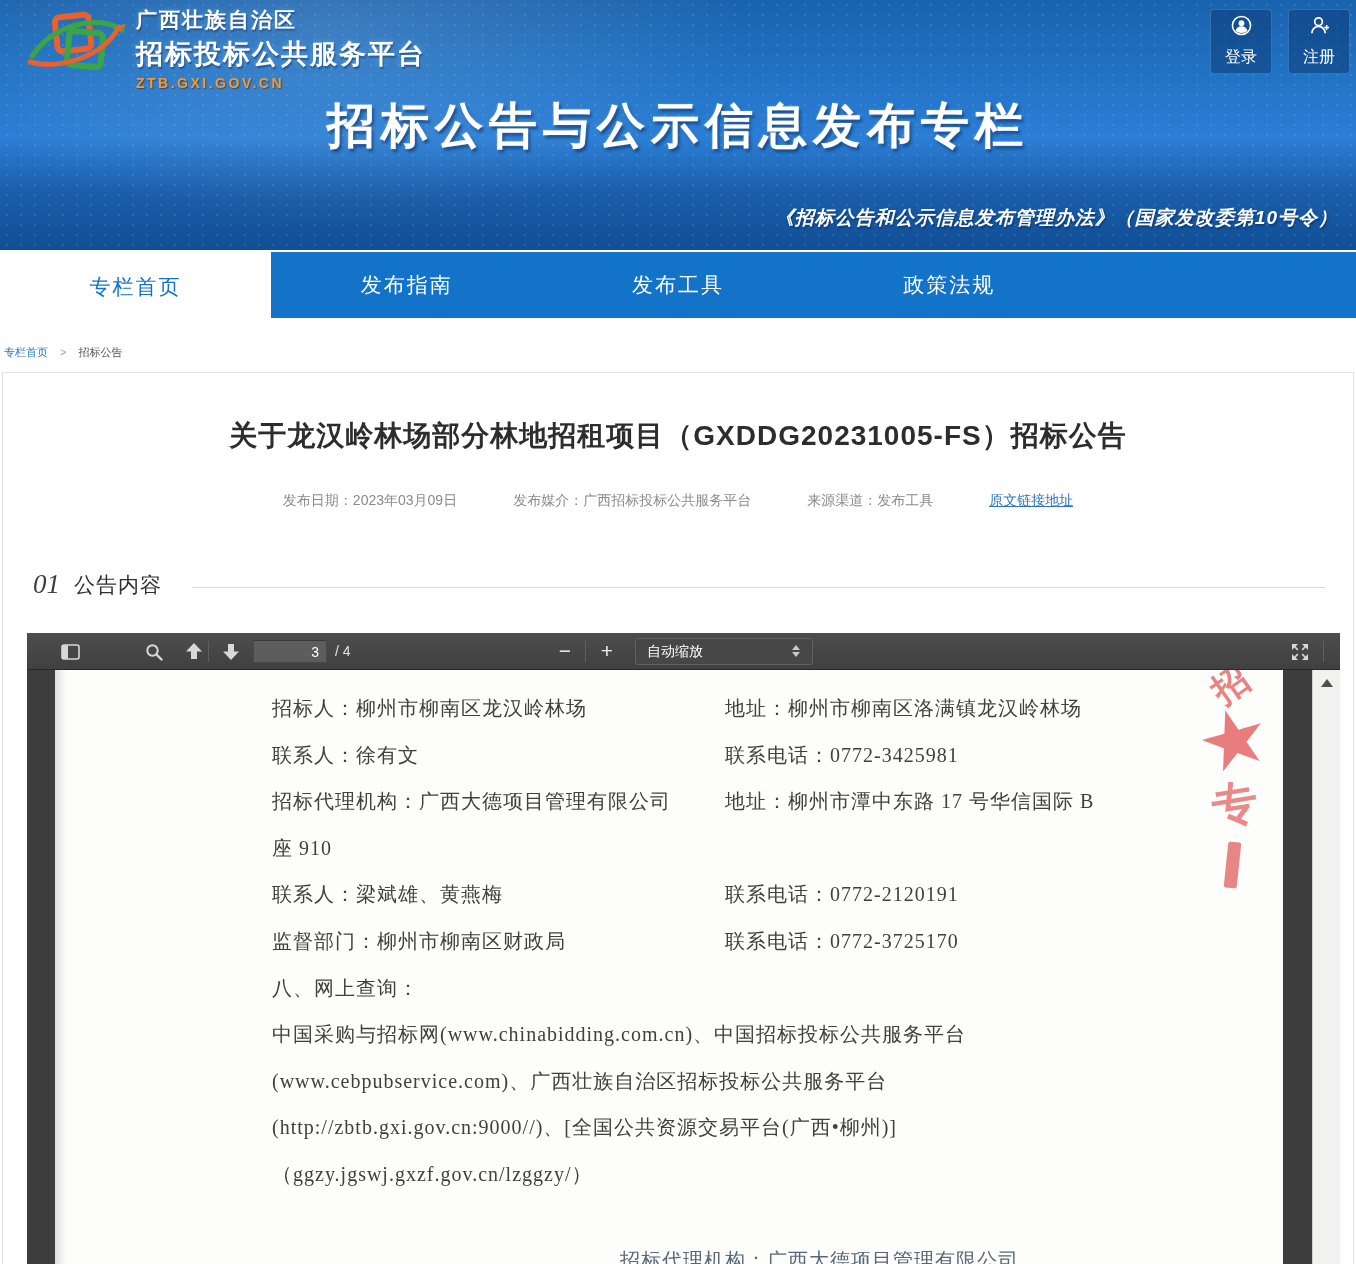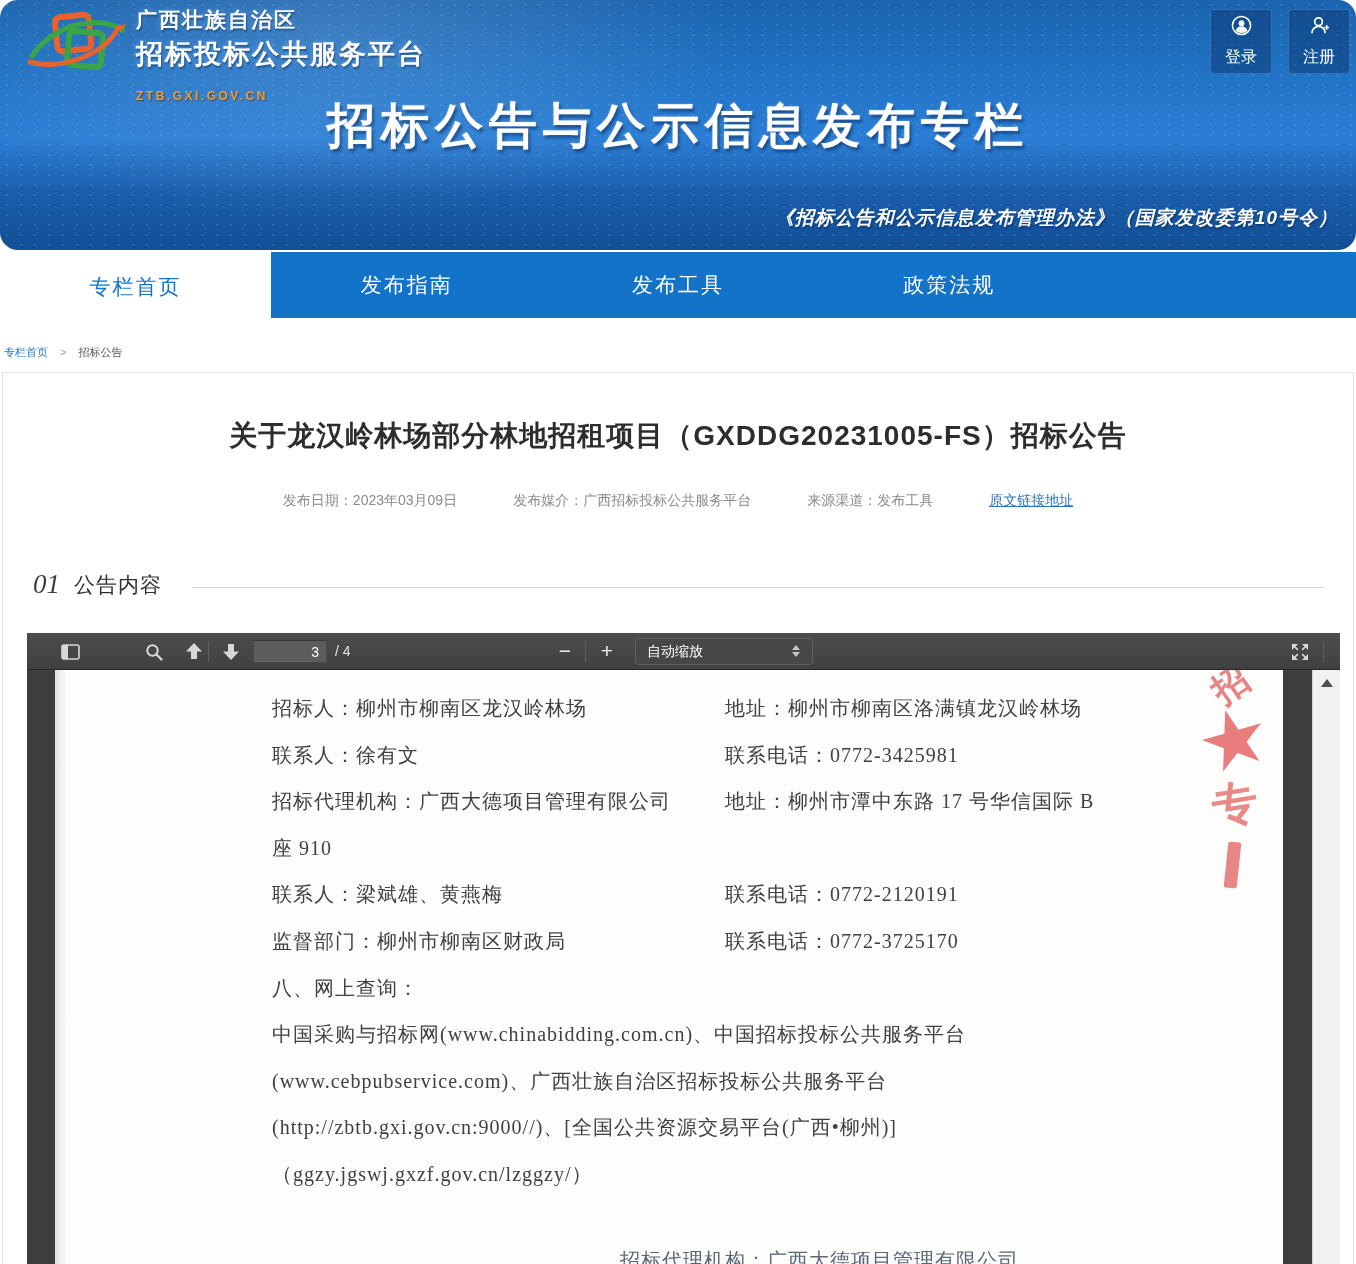--- a/index.html
+++ b/index.html
@@ -2,31 +2,31 @@
 <html><head>
 <meta charset="utf-8">
 <title>招标公告与公示信息发布专栏</title>
 <style>
   * { margin:0; padding:0; box-sizing:border-box; }
   body { background:#fff; font-family:"Liberation Sans", sans-serif; }
   .screen { position:relative; width:1356px; height:1264px; overflow:hidden; background:#fff; }
 
   
   .header { position:absolute; left:0; top:0; width:1356px; height:250px;
-    background:linear-gradient(180deg,#1a63ae 0%, #2173c5 30%, #2b7ed5 55%, #1a5da9 78%, #114f96 100%); overflow:hidden;border-radius:18px; }
+    background:linear-gradient(180deg,#1a63ae 0%, #2173c5 30%, #2b7ed5 55%, #1a5da9 78%, #114f96 100%); overflow:hidden; }
   .header .dots { position:absolute; left:0; top:0; right:0; bottom:0;
     background-image:radial-gradient(rgba(190,225,255,0.30) 1.1px, transparent 1.7px);
     background-size:14px 10px; opacity:.45; pointer-events:none; }
   .header .glow { position:absolute; left:-120px; top:-180px; width:900px; height:420px;
     background:radial-gradient(ellipse at center, rgba(255,255,255,.14), transparent 65%); pointer-events:none; }
   .logo { position:absolute; left:26px; top:4px; display:flex; align-items:flex-start; }
   .logo-text { margin-left:10px; color:#fff; text-shadow:1px 2px 2px rgba(8,45,95,.6), 0 0 6px rgba(140,200,255,.5); }
   .logo-line1 { font-size:21px; font-weight:bold; letter-spacing:2px; margin-top:2px; }
   .logo-line2 { font-size:27px; font-weight:bold; letter-spacing:2px; margin-top:2px; }
-  .logo-line3 { font-size:12px; font-weight:bold; letter-spacing:2.5px; color:#f49a2f; text-shadow:1px 1px 1px rgba(60,30,0,.5); margin-top:17px; }
+  .logo-line3 { font-size:14px; font-weight:bold; letter-spacing:2.5px; color:#f49a2f; text-shadow:1px 1px 1px rgba(60,30,0,.5); margin-top:3px; }
   .auth { position:absolute; right:6px; top:9px; display:flex; }
   .auth-btn { display:flex; align-items:center; gap:7px; margin-left:16px; padding:5px 14px;
     background:rgba(8,48,104,.45); border:1px solid rgba(120,175,230,.35); border-radius:4px;
     color:#fff; font-size:16px; cursor:pointer;flex-direction:column; }
   .banner-title { position:absolute; left:0; top:94px; width:100%; text-align:center;
     font-size:48px; font-weight:bold; color:#fff; letter-spacing:6px;
     text-shadow:2px 3px 3px rgba(6,38,88,.55), 0 0 2px rgba(255,255,255,.4); }
   .banner-subtitle { position:absolute; right:18px; top:205px; font-size:19px; font-weight:bold;
     color:#fff; text-shadow:1px 2px 2px rgba(6,38,88,.6); letter-spacing:1px;font-style:italic; }
 

